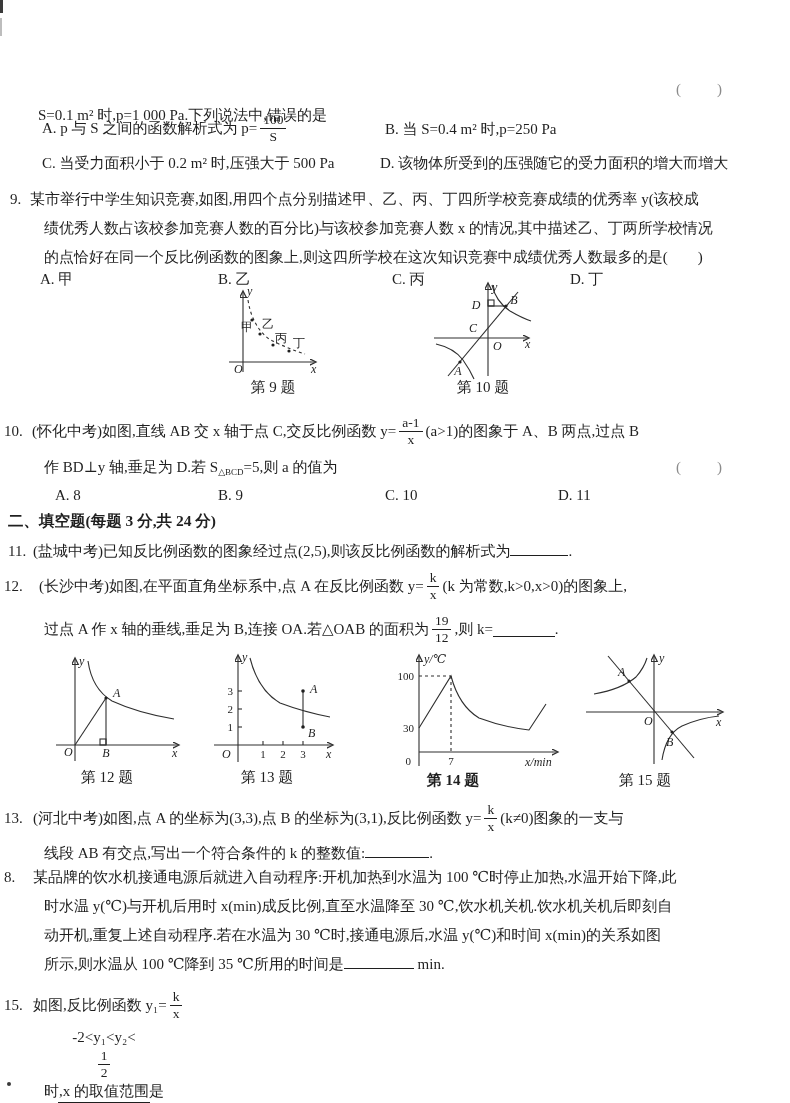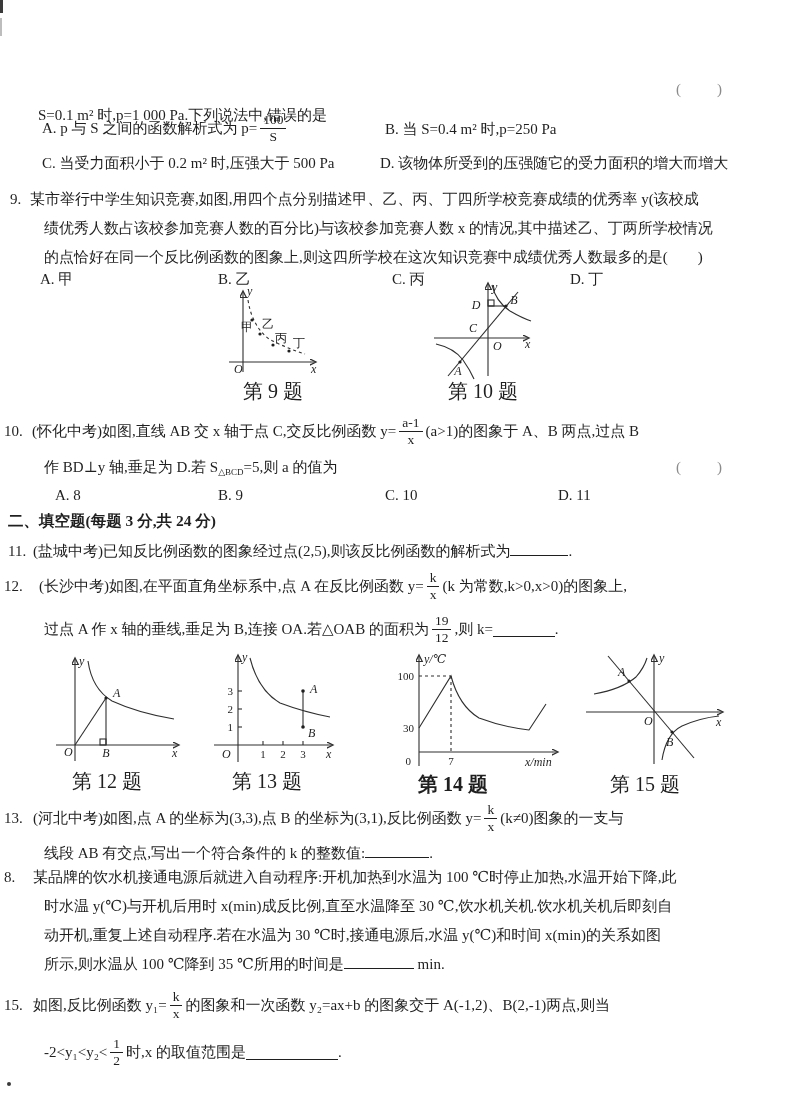--- a/index.html
+++ b/index.html
@@ -10,21 +10,21 @@
     color:#1f1f1f;
   }
   .line { position:absolute; white-space:nowrap; font-size:15px; line-height:22px; }
   .flex { display:flex; align-items:center; }
   .bold { font-weight:bold; font-size:15.5px; }
   .bracket { color:#8b8b8b; letter-spacing:2px; }
   .frac { display:inline-flex; flex-direction:column; align-items:center; line-height:1.15; font-size:13.5px; margin:0 3px; }
   .frac .fn { padding:0 3px; border-bottom:1px solid #1f1f1f; }
   .sub { font-size:9px; vertical-align:-3px; }
   .blank { display:inline-block; border-bottom:1px solid #1f1f1f; height:15px; vertical-align:baseline; }
-  .figcap { position:absolute; width:110px; text-align:center; font-size:20px; }
+  .figcap { position:absolute; width:110px; text-align:center; font-size:15px; }
   .mark { position:absolute; background:#3a3a3a; }
   svg.fig { position:absolute; overflow:visible; }
   svg.fig path, svg.fig line, svg.fig rect { stroke:#2f2f2f; fill:none; stroke-width:1.1; }
   svg.fig circle { fill:#1f1f1f; stroke:none; }
   svg.fig text { font-size:12px; font-style:italic; fill:#1f1f1f; font-family:"Liberation Serif","DejaVu Serif",serif; }
   svg.fig text.cjk { font-style:normal; }
   svg.fig text.num { font-style:normal; font-size:11px; }
 </style>
 </head>
 <body>
@@ -266,23 +266,22 @@
     <span>所示,则水温从 100 ℃降到 35 ℃所用的时间是</span><span class="blank" style="width:70px;"></span><span> min.</span>
   </div>
 
   <div class="line" style="left:4px;top:994px;">15.</div>
   <div class="line flex" style="left:33px;top:982px;height:46px;">
     <span>如图,反比例函数 y₁=</span>
     <span class="frac">
       <span class="fn">k</span>
       <span>x</span>
     </span>
-    <span>的图象和一次函数 y₂=ax+b 的图象交于 A(-1,2)、B(2,-1)两点,则当</span>
-  </div>
-  <div class="line flex" style="left:44px;top:1026px;height:52px;">
+  </div>
+  <div class="line flex" style="left:44px;top:1026px;height:52px;flex-direction:column;">
     <span>-2&lt;y₁&lt;y₂&lt;</span>
     <span class="frac">
       <span class="fn">1</span>
       <span>2</span>
     </span>
     <span>时,x 的取值范围是</span>
     <span class="blank" style="width:92px;"></span>
     <span>.</span>
   </div>
 

